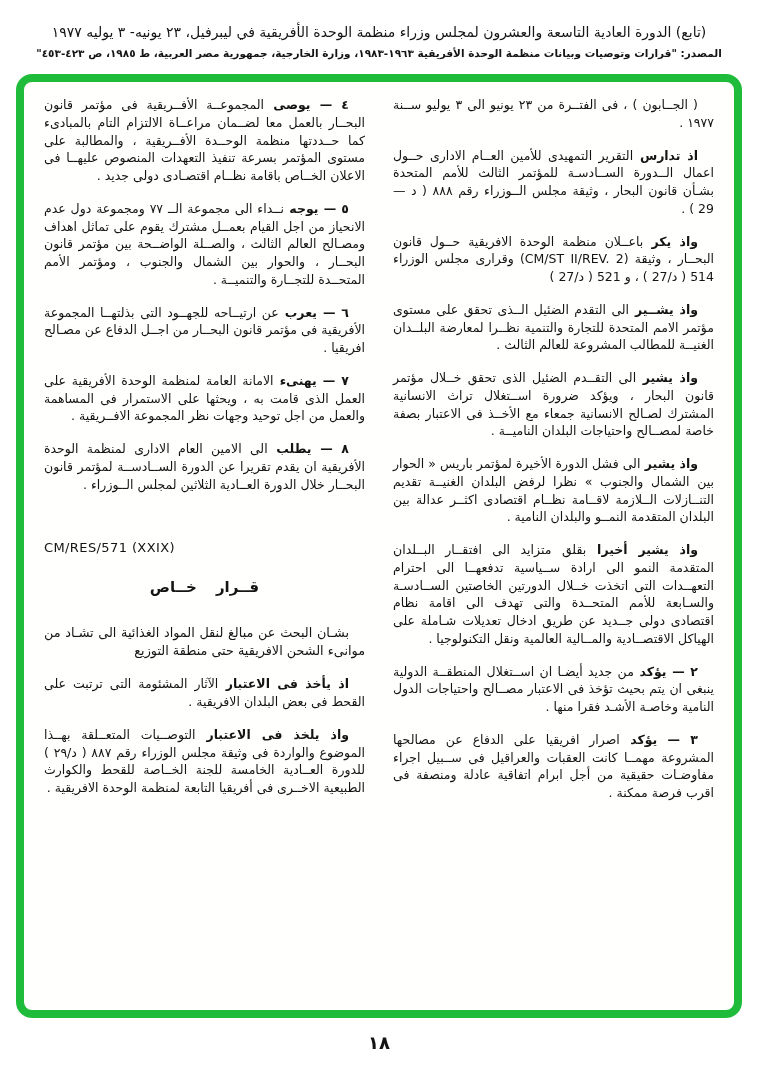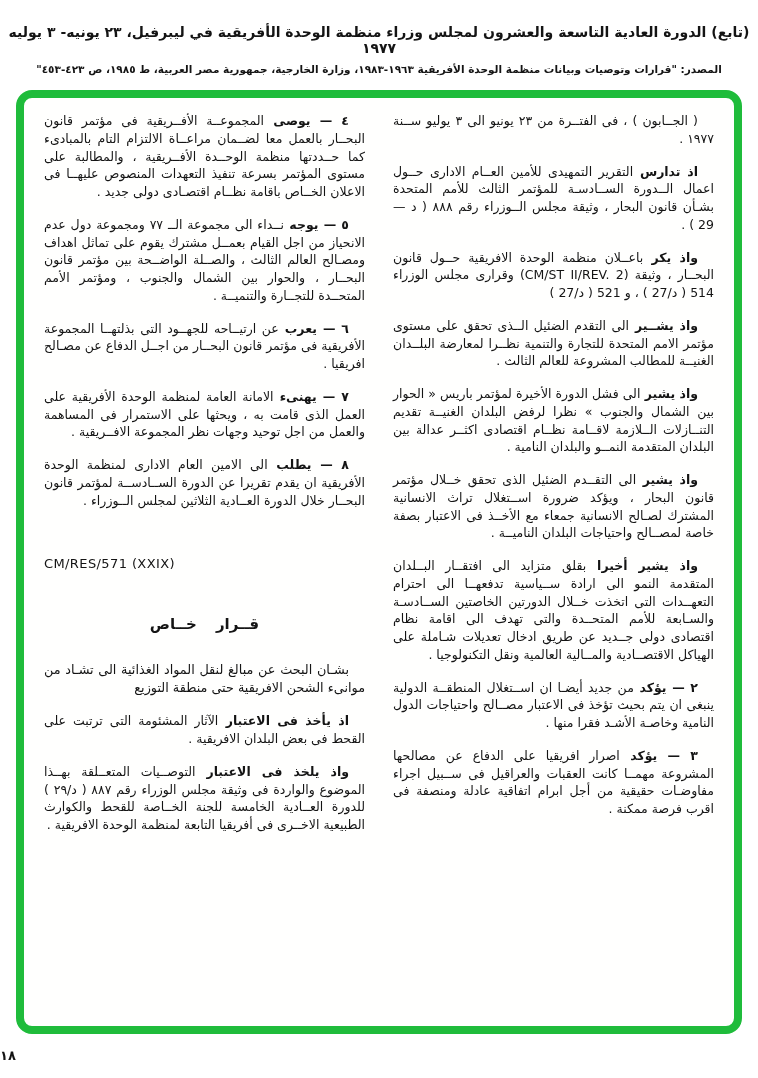--- a/index.html
+++ b/index.html
@@ -4,21 +4,21 @@
 <style>
   html,body { margin:0; padding:0; }
   body {
     width:758px; height:1078px;
     background:#ffffff;
     font-family:"DejaVu Sans", sans-serif;
     color:#141414;
     overflow:hidden;
   }
   .header { direction:rtl; text-align:center; }
-  .header-line1 { font-size:14px; font-weight:bold; padding-top:24px; letter-spacing:0.2px; }
+  .header-line1 { font-size:14px; font-weight:normal; padding-top:24px; letter-spacing:0.2px; }
   .header-line2 { font-size:10.5px; font-weight:bold; margin-top:7px; }
   .frame {
     box-sizing:border-box;
     margin:15px 16px 0 16px;
     height:944px;
     border:8px solid #1fbc3b;
     border-radius:16px;
     padding:14px 20px 10px 20px;
     background:#fffffe;
     overflow:hidden;
@@ -36,43 +36,43 @@
   .lead::after { content:" "; }
   .lead:empty::after { content:""; }
   .doc-ref {
     direction:ltr; text-align:left;
     font-size:13px; letter-spacing:0.4px;
     margin:46px 0 0 0;
   }
   .decision-title {
     text-align:center; font-weight:bold;
     font-size:15px; word-spacing:14px;
-    margin:40px 0 26px 0;
+    margin:19px 0 26px 0;
   }
   .subject { font-weight:normal; margin:0 0 18px 0; text-indent:0; font-size:12.8px; }
-  .page-number { font-size:13px; font-weight:bold; margin-top:14px; }
+  .page-number { text-align:center; font-size:18px; font-weight:bold; margin-top:14px; }
 </style>
 </head>
 <body>
 
 <div class="header">
   <div class="header-line1">(تابع) الدورة العادية التاسعة والعشرون لمجلس وزراء منظمة الوحدة الأفريقية في ليبرفيل، ٢٣ يونيه- ٣ يوليه ١٩٧٧</div>
   <div class="header-line2">المصدر: "قرارات وتوصيات وبيانات منظمة الوحدة الأفريقية ١٩٦٣-١٩٨٣، وزارة الخارجية، جمهورية مصر العربية، ط ١٩٨٥، ص ٤٢٣-٤٥٣"</div>
 </div>
 
 <div class="frame">
   <div class="cols">
 
     <div class="col">
       <p class="para"><b class="lead"></b><span>( الجــابون ) ، فى الفتــرة من ٢٣ يونيو الى ٣ يوليو ســنة ١٩٧٧ .</span></p>
       <p class="para"><b class="lead">اذ تدارس</b><span>التقرير التمهيدى للأمين العــام الادارى حــول اعمال الــدورة الســادسـة للمؤتمر الثالث للأمم المتحدة بشـأن قانون البحار ، وثيقة مجلس الــوزراء رقم ٨٨٨ ( د — 29 ) .</span></p>
       <p class="para"><b class="lead">واذ يكر</b><span>باعــلان منظمة الوحدة الافريقية حــول قانون البحــار ، وثيقة (CM/ST II/REV. 2) وقرارى مجلس الوزراء 514 ( د/27 ) ، و 521 ( د/27 )</span></p>
       <p class="para"><b class="lead">واذ يشــير</b><span>الى التقدم الضئيل الــذى تحقق على مستوى مؤتمر الامم المتحدة للتجارة والتنمية نظــرا لمعارضة البلــدان الغنيــة للمطالب المشروعة للعالم الثالث .</span></p>
+      <p class="para"><b class="lead">واذ يشير</b><span>الى التقــدم الضئيل الذى تحقق خــلال مؤتمر قانون البحار ، ويؤكد ضرورة اســتغلال تراث الانسانية المشترك لصـالح الانسانية جمعاء مع الأخــذ فى الاعتبار بصفة خاصة لمصــالح واحتياجات البلدان الناميــة .</span></p>
       <p class="para"><b class="lead">واذ يشير</b><span>الى فشل الدورة الأخيرة لمؤتمر باريس « الحوار بين الشمال والجنوب » نظرا لرفض البلدان الغنيــة تقديم التنــازلات الــلازمة لاقــامة نظــام اقتصادى اكثــر عدالة بين البلدان المتقدمة النمــو والبلدان النامية .</span></p>
-      <p class="para"><b class="lead">واذ يشير</b><span>الى التقــدم الضئيل الذى تحقق خــلال مؤتمر قانون البحار ، ويؤكد ضرورة اســتغلال تراث الانسانية المشترك لصـالح الانسانية جمعاء مع الأخــذ فى الاعتبار بصفة خاصة لمصــالح واحتياجات البلدان الناميــة .</span></p>
       <p class="para"><b class="lead">واذ يشير أخيرا</b><span>بقلق متزايد الى افتقــار البــلدان المتقدمة النمو الى ارادة ســياسية تدفعهــا الى احترام التعهــدات التى اتخذت خــلال الدورتين الخاصتين الســادسـة والسـابعة للأمم المتحــدة والتى تهدف الى اقامة نظام اقتصادى دولى جــديد عن طريق ادخال تعديلات شـاملة على الهياكل الاقتصــادية والمــالية العالمية ونقل التكنولوجيا .</span></p>
       <p class="para"><b class="lead">٢ — يؤكد</b><span>من جديد أيضـا ان اســتغلال المنطقــة الدولية ينبغى ان يتم بحيث تؤخذ فى الاعتبار مصــالح واحتياجات الدول النامية وخاصـة الأشـد فقرا منها .</span></p>
       <p class="para"><b class="lead">٣ — يؤكد</b><span>اصرار افريقيا على الدفاع عن مصالحها المشروعة مهمــا كانت العقبات والعراقيل فى ســبيل اجراء مفاوضـات حقيقية من أجل ابرام اتفاقية عادلة ومنصفة فى اقرب فرصة ممكنة .</span></p>
     </div>
 
     <div class="col">
       <p class="para"><b class="lead">٤ — يوصى</b><span>المجموعــة الأفــريقية فى مؤتمر قانون البحــار بالعمل معا لضــمان مراعــاة الالتزام التام بالمبادىء كما حــددتها منظمة الوحــدة الأفــريقية ، والمطالبة على مستوى المؤتمر بسرعة تنفيذ التعهدات المنصوص عليهــا فى الاعلان الخــاص باقامة نظــام اقتصـادى دولى جديد .</span></p>
       <p class="para"><b class="lead">٥ — يوجه</b><span>نــداء الى مجموعة الــ ٧٧ ومجموعة دول عدم الانحياز من اجل القيام بعمــل مشترك يقوم على تماثل اهداف ومصـالح العالم الثالث ، والصــلة الواضــحة بين مؤتمر قانون البحــار ، والحوار بين الشمال والجنوب ، ومؤتمر الأمم المتحــدة للتجــارة والتنميــة .</span></p>
       <p class="para"><b class="lead">٦ — يعرب</b><span>عن ارتيــاحه للجهــود التى بذلتهــا المجموعة الأفريقية فى مؤتمر قانون البحــار من اجــل الدفاع عن مصـالح افريقيا .</span></p>
       <p class="para"><b class="lead">٧ — يهنىء</b><span>الامانة العامة لمنظمة الوحدة الأفريقية على العمل الذى قامت به ، ويحثها على الاستمرار فى المساهمة والعمل من اجل توحيد وجهات نظر المجموعة الافــريقية .</span></p>

